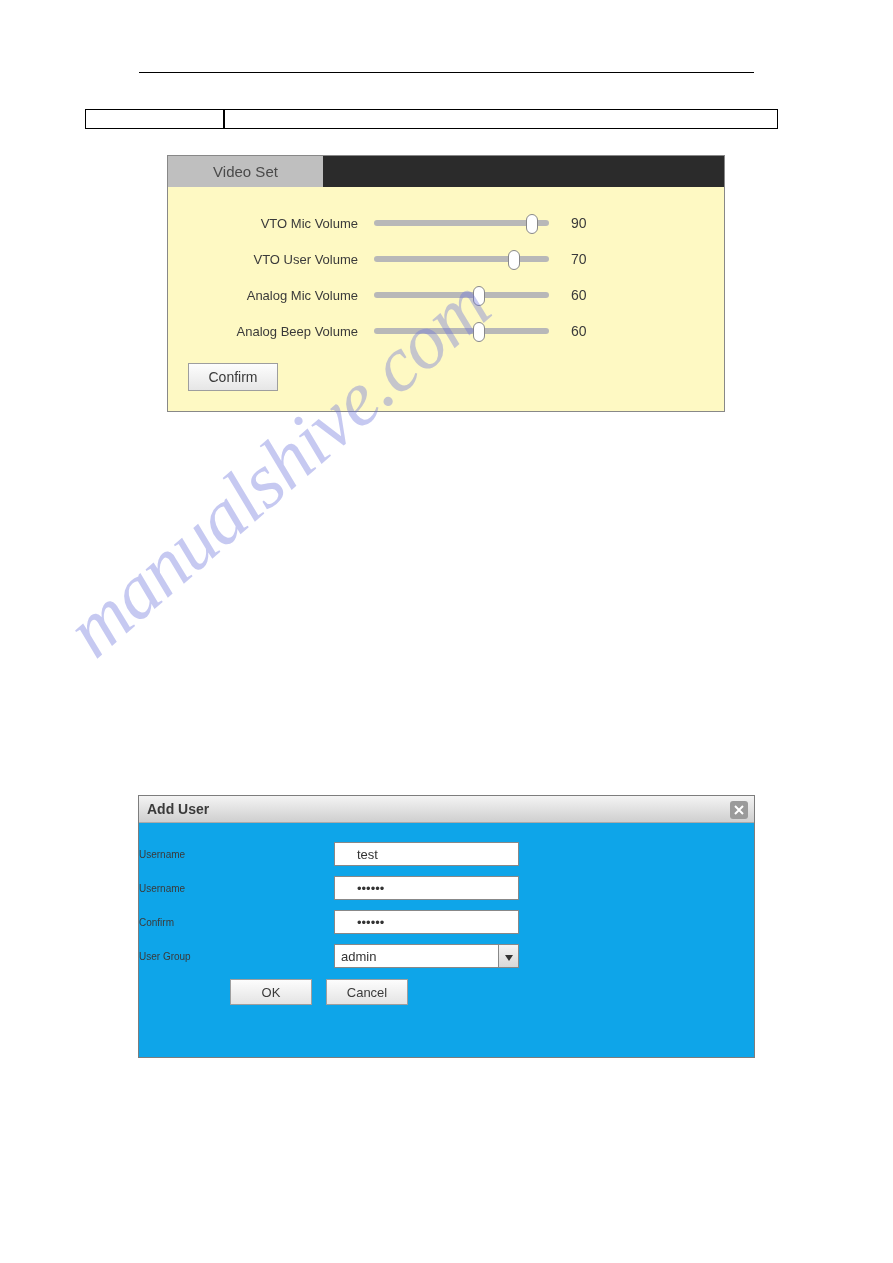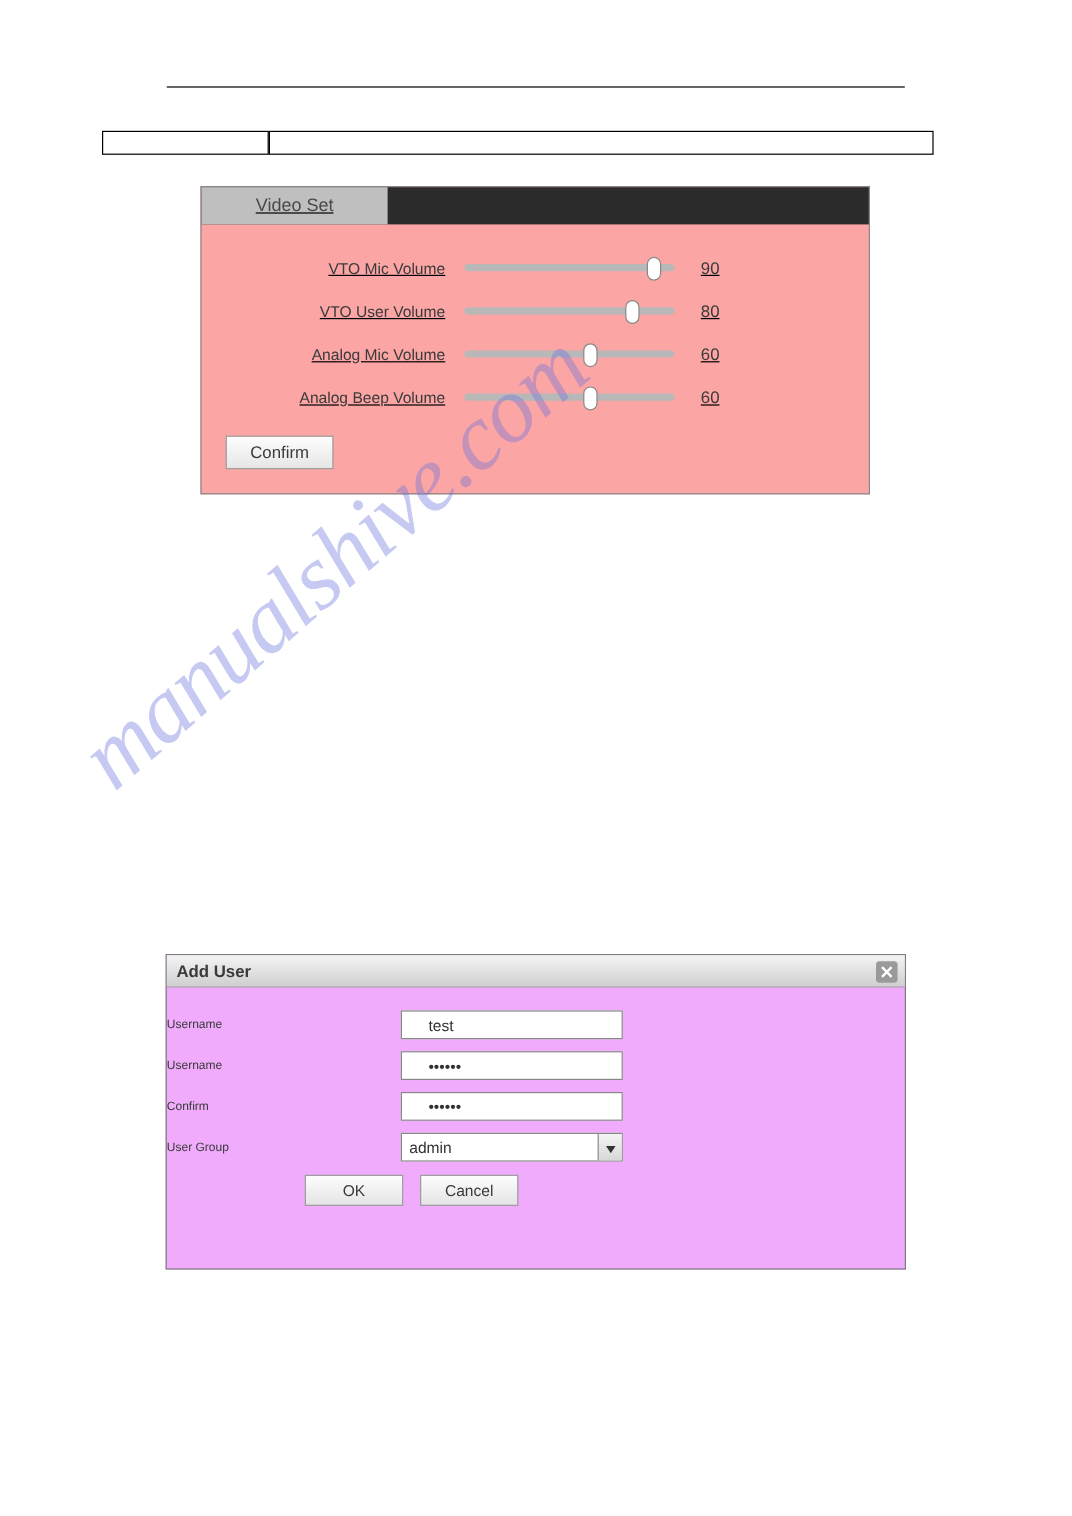--- a/index.html
+++ b/index.html
@@ -30,22 +30,21 @@
   }
   .small-table .c1 { width: 139px; }
   .small-table .c2 { width: 554px; }
 
   
   .audio-panel {
     position: absolute;
     top: 155px; left: 167px;
     width: 558px; height: 257px;
     border: 1px solid #888;
-    background: #fca5a5;
-    text-decoration: underline;
+    background: #fef9c3;
   }
   .tab-bar {
     height: 31px;
     background: #2b2b2b;
     display: flex;
   }
   .tab {
     height: 31px;
     display: flex;
     align-items: center;
@@ -58,21 +57,21 @@
     background: #bfbfbf;
     color: #4a4a4a;
     font-weight: normal;
   }
   .tab-audio {
     width: 163px;
     background: #ececec;
     color: #2b2b2b;
     border-left: 4px solid #2b2b2b;
   }
-  .slider-area { padding: 18px 24px 0 29px; }
+  .slider-area { padding: 18px 24px 0 16px; }
   .slider-row {
     display: flex;
     align-items: center;
     height: 36px;
   }
   .slider-row .lbl {
     width: 190px;
     text-align: right;
     padding-right: 16px;
     font-size: 13px;
@@ -108,21 +107,21 @@
     font-size: 14px;
     color: #3a3a3a;
   }
 
   
   .dialog {
     position: absolute;
     top: 795px; left: 138px;
     width: 617px; height: 263px;
     border: 1px solid #7d7d7d;
-    background: #f0abfc;
+    background: #0ea5e9;
   }
   .dlg-title {
     height: 27px;
     background: linear-gradient(#f4f4f4,#cfcfcf);
     border-bottom: 1px solid #aaa;
     display: flex;
     align-items: center;
     padding: 0 8px;
     font-size: 14px;
     font-weight: bold;
@@ -167,21 +166,21 @@
   }
   .select-btn {
     width: 20px; height: 22px;
     border-left: 1px solid #888;
     background: linear-gradient(#f4f4f4,#d8d8d8);
     display: flex; align-items: center; justify-content: center;
   }
   .dlg-actions {
     display: flex;
     gap: 14px;
-    padding-left: 115px;
+    padding-left: 91px;
     margin-top: 6px;
   }
   .dlg-actions button {
     width: 82px; height: 26px;
     background: linear-gradient(#fdfdfd,#e4e4e4);
     border: 1px solid #9e9e9e;
     font-size: 13px;
     color: #3a3a3a;
   }
 
@@ -224,21 +223,21 @@
           <div class="track">
             <div class="thumb" style="left:90%"></div>
           </div>
           <div class="val">90</div>
         </div>
         <div class="slider-row">
           <div class="lbl">VTO User Volume</div>
           <div class="track">
             <div class="thumb" style="left:80%"></div>
           </div>
-          <div class="val">80</div>
+          <div class="val">70</div>
         </div>
         <div class="slider-row">
           <div class="lbl">Analog Mic Volume</div>
           <div class="track">
             <div class="thumb" style="left:60%"></div>
           </div>
           <div class="val">60</div>
         </div>
         <div class="slider-row">
           <div class="lbl">Analog Beep Volume</div>

